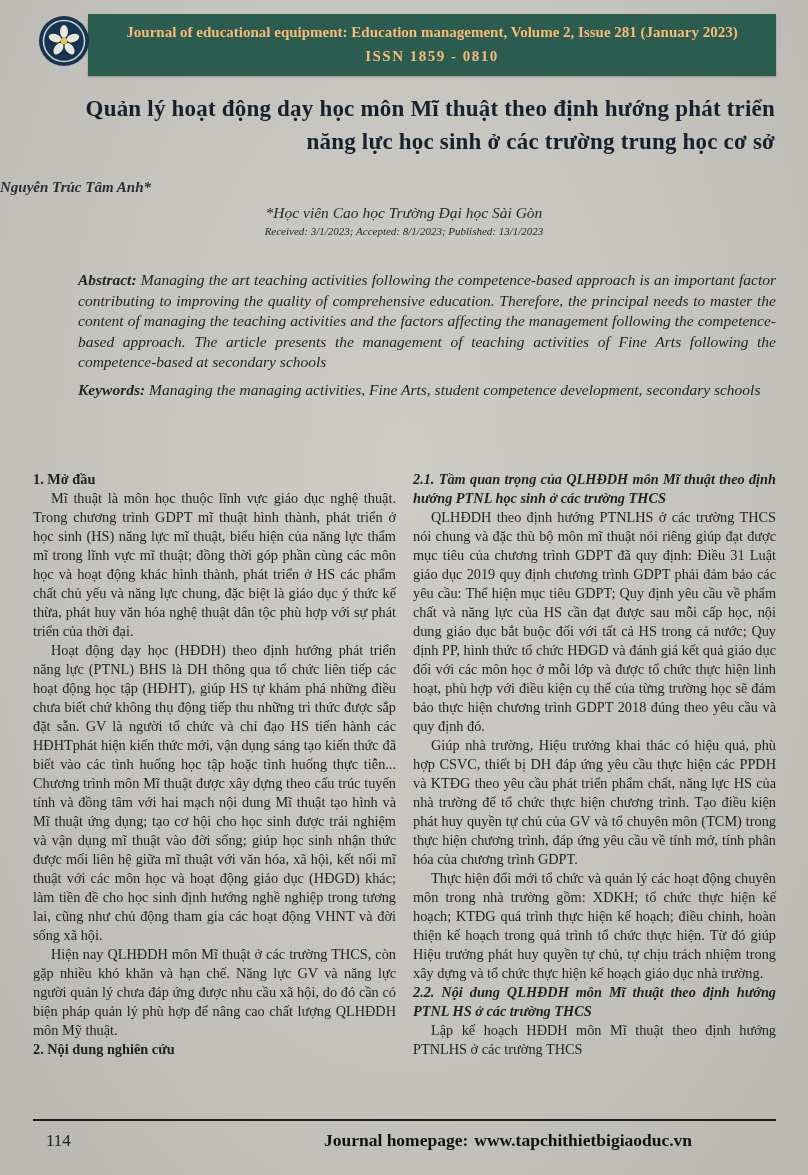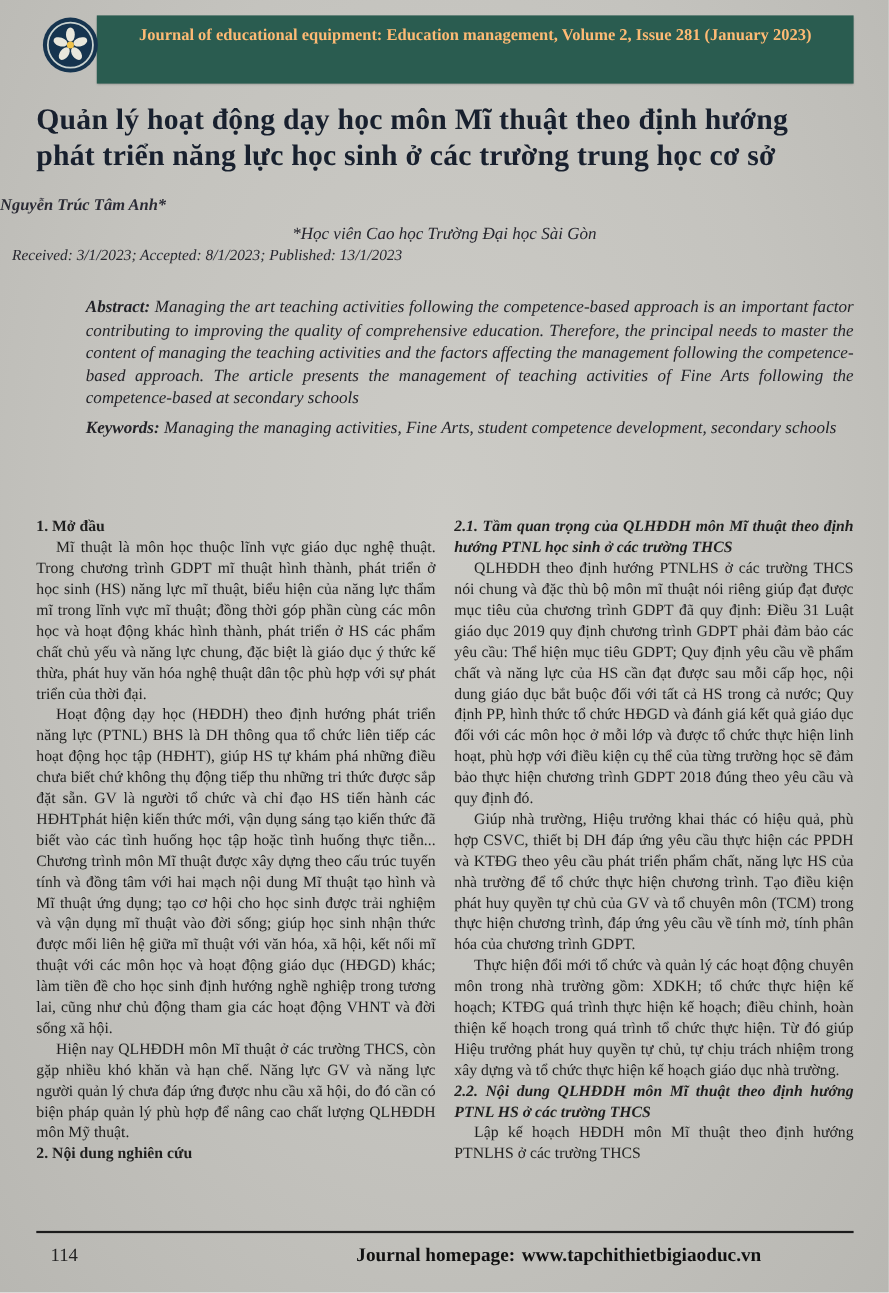--- a/index.html
+++ b/index.html
@@ -20,35 +20,36 @@
   }
   .hline1 { padding-top:9px; font-size:15px; line-height:18px; }
   .hline2 { padding-top:7px; font-size:15px; letter-spacing:1.5px; }
 
   .logo {
     position:absolute; left:38px; top:15px; width:52px; height:52px;
   }
 
   .title {
     position:absolute; left:33px; top:92px; width:742px;
-    font-size:27px; line-height:33px; font-weight:bold; color:#18202e;
+    font-size:23px; line-height:33px; font-weight:bold; color:#18202e;
     letter-spacing:0.2px;
+    text-align:right;
   }
 
   .author {
     position:absolute; left:0; top:179px; width:100%; text-align:left;
     font-size:15px; font-weight:bold; font-style:italic; color:#2b2b35;
   }
   .affiliation {
     position:absolute; left:0; top:204px; width:100%; text-align:center;
     font-size:15.5px; font-style:italic; color:#26262e;
   }
   .dates {
-    position:absolute; left:0; top:225px; width:100%; text-align:left;
-    font-size:14px; font-style:italic; color:#26262e;padding-left:11px;
+    position:absolute; left:0; top:225px; width:100%; text-align:center;
+    font-size:11px; font-style:italic; color:#26262e;
   }
 
   .abstract-block {
     position:absolute; left:78px; top:270px; width:698px;
     font-size:15.5px; line-height:20.5px; font-style:italic;
     text-align:justify; color:#232328;
   }
   .abstract-block p + p { margin-top:7px; }
   .lbl { font-weight:bold; }
 
@@ -77,20 +78,21 @@
   }
   .homepage .url { margin-left:6px; }
 </style>
 </head>
 <body>
 
 <div class="page">
 
   <div class="header-band">
     <div class="hline1">Journal of educational equipment: Education management, Volume 2, Issue 281 (January 2023)</div>
+    <div class="hline2">ISSN 1859 - 0810</div>
   </div>
 
   <div class="logo">
     <svg viewBox="0 0 52 52" width="52" height="52">
       <circle cx="26" cy="26" r="25" fill="#16344f"></circle>
       <circle cx="26" cy="26" r="20.5" fill="none" stroke="#c9d2cf" stroke-width="1.6"></circle>
       <g fill="#e9e7dc">
         <ellipse cx="26" cy="16.5" rx="4" ry="6.5"></ellipse>
         <ellipse cx="26" cy="16.5" rx="4" ry="6.5" transform="rotate(72 26 26)"></ellipse>
         <ellipse cx="26" cy="16.5" rx="4" ry="6.5" transform="rotate(144 26 26)"></ellipse>

